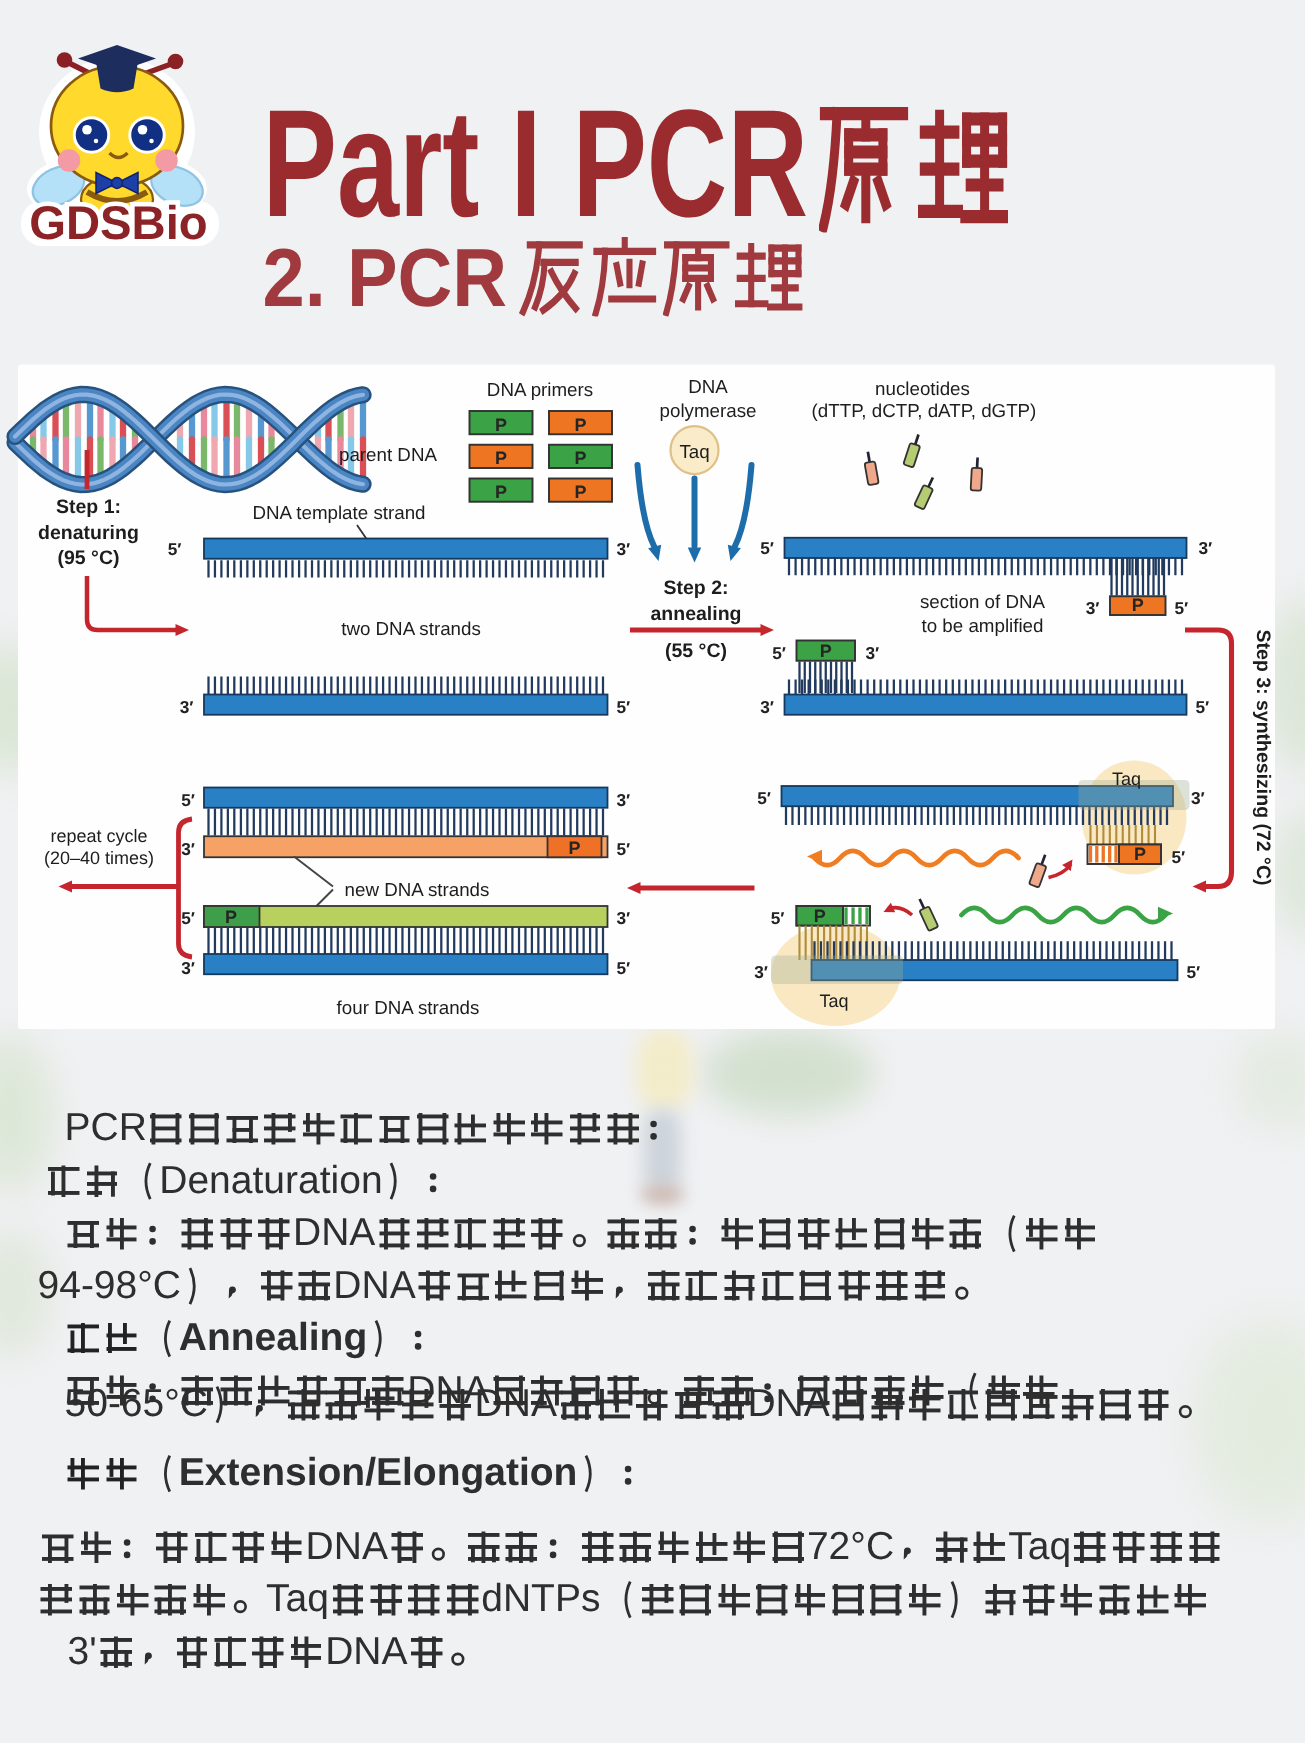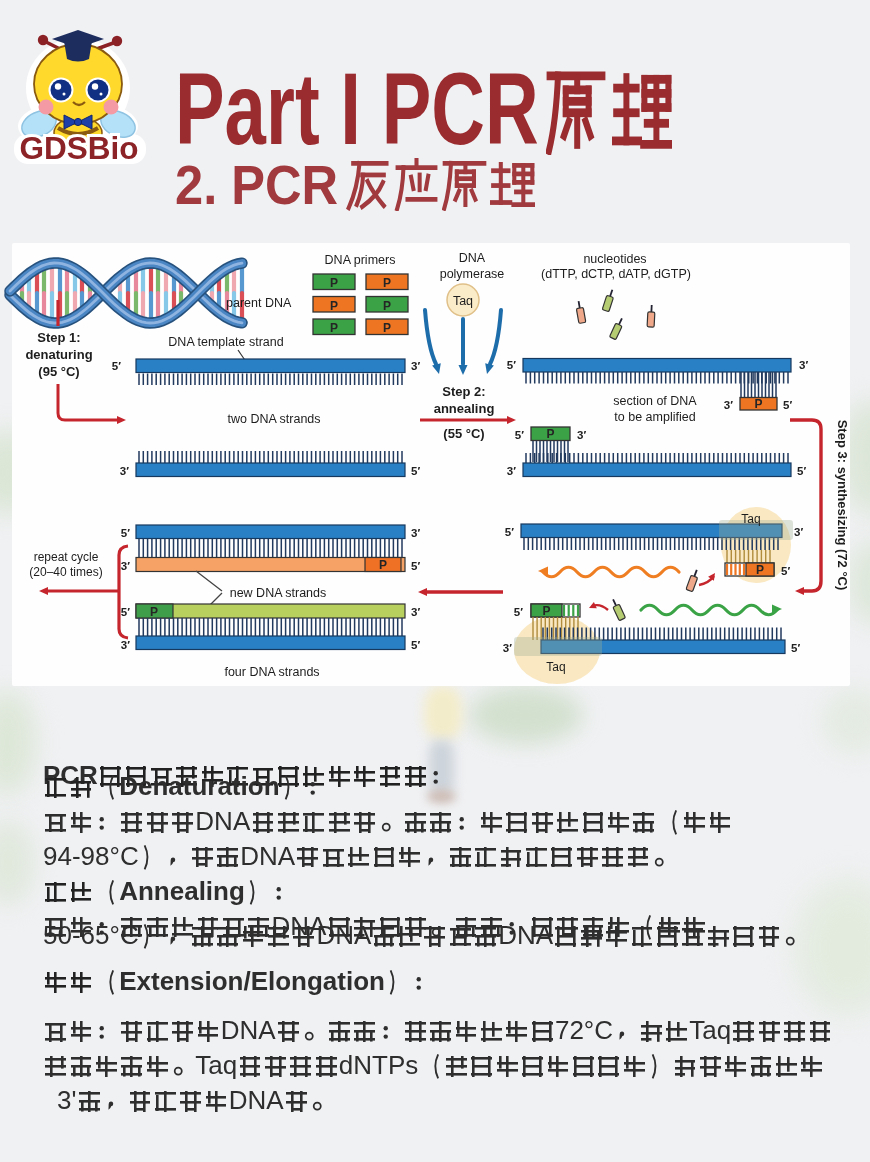--- a/index.html
+++ b/index.html
@@ -361,44 +361,44 @@
     <text x="154" y="615.5" text-anchor="middle" font-size="12" font-weight="bold" fill="#252525">P</text>
     <text x="130" y="616" text-anchor="end" font-size="11.5" font-weight="bold" fill="#222">5′</text>
     <text x="411" y="616" text-anchor="start" font-size="11.5" font-weight="bold" fill="#222">3′</text>
     <path d="M139.0,618 V636 M143.3,618 V636 M147.6,618 V636 M151.9,618 V636 M156.2,618 V636 M160.6,618 V636 M164.9,618 V636 M169.2,618 V636 M173.5,618 V636 M177.8,618 V636 M182.1,618 V636 M186.4,618 V636 M190.7,618 V636 M195.0,618 V636 M199.4,618 V636 M203.7,618 V636 M208.0,618 V636 M212.3,618 V636 M216.6,618 V636 M220.9,618 V636 M225.2,618 V636 M229.5,618 V636 M233.9,618 V636 M238.2,618 V636 M242.5,618 V636 M246.8,618 V636 M251.1,618 V636 M255.4,618 V636 M259.7,618 V636 M264.0,618 V636 M268.3,618 V636 M272.7,618 V636 M277.0,618 V636 M281.3,618 V636 M285.6,618 V636 M289.9,618 V636 M294.2,618 V636 M298.5,618 V636 M302.8,618 V636 M307.1,618 V636 M311.5,618 V636 M315.8,618 V636 M320.1,618 V636 M324.4,618 V636 M328.7,618 V636 M333.0,618 V636 M337.3,618 V636 M341.6,618 V636 M346.0,618 V636 M350.3,618 V636 M354.6,618 V636 M358.9,618 V636 M363.2,618 V636 M367.5,618 V636 M371.8,618 V636 M376.1,618 V636 M380.4,618 V636 M384.8,618 V636 M389.1,618 V636 M393.4,618 V636 M397.7,618 V636 M402.0,618 V636 " stroke="#223a5e" stroke-width="1.5"></path>
     <rect x="136" y="636" width="269" height="13.5" fill="#2980c4" stroke="#16395f" stroke-width="1.2"></rect>
     <text x="130" y="649" text-anchor="end" font-size="11.5" font-weight="bold" fill="#222">3′</text>
     <text x="411" y="649" text-anchor="start" font-size="11.5" font-weight="bold" fill="#222">5′</text>
     <text x="272" y="676" text-anchor="middle" font-size="12.5" font-weight="normal" fill="#1d1d1d">four DNA strands</text>
 </svg>
 <div style="position:absolute;left:0;top:0;width:870px;font-size:26px;color:#2e2e2e">
-<div style="position:absolute;left:43px;top:760px;font-weight:bold">PCR<i class="cj g2"></i><i class="cj g2"></i><i class="cj g5"></i><i class="cj g4"></i><i class="cj g3"></i><i class="cj g1"></i><i class="cj g5"></i><i class="cj g2"></i><i class="cj g6"></i><i class="cj g3"></i><i class="cj g3"></i><i class="cj g4"></i><i class="cj g9"></i><i class="cp"><svg viewBox="0 0 20 20">
-          <circle cx="5.5" cy="7" r="2.1" fill="currentColor"></circle>
-          <circle cx="5.5" cy="15" r="2.1" fill="currentColor"></circle>
-        </svg></i></div>
-<div style="position:absolute;left:43px;top:770.9px;font-weight:bold"><i class="cj g1"></i><i class="cj g8"></i><i class="cp"><svg viewBox="0 0 20 20">
+<div style="position:absolute;left:43px;top:736.0px;font-weight:normal">PCR<i class="cj g2"></i><i class="cj g2"></i><i class="cj g5"></i><i class="cj g4"></i><i class="cj g3"></i><i class="cj g1"></i><i class="cj g5"></i><i class="cj g2"></i><i class="cj g6"></i><i class="cj g3"></i><i class="cj g3"></i><i class="cj g4"></i><i class="cj g9"></i><i class="cp"><svg viewBox="0 0 20 20">
+          <circle cx="5.5" cy="7" r="2.1" fill="currentColor"></circle>
+          <circle cx="5.5" cy="15" r="2.1" fill="currentColor"></circle>
+        </svg></i></div>
+<div style="position:absolute;left:30px;top:770.9px;font-weight:normal"><i class="cj g1"></i><i class="cj g8"></i><i class="cp"><svg viewBox="0 0 20 20">
           <path d="M16.5,-1.5 Q11,10 16.5,21.5" fill="none" stroke="currentColor" stroke-width="1.8"></path>
         </svg></i>Denaturation<i class="cp"><svg viewBox="0 0 20 20">
           <path d="M3.5,-1.5 Q9,10 3.5,21.5" fill="none" stroke="currentColor" stroke-width="1.8"></path>
         </svg></i><i class="cp"><svg viewBox="0 0 20 20">
           <circle cx="5.5" cy="7" r="2.1" fill="currentColor"></circle>
           <circle cx="5.5" cy="15" r="2.1" fill="currentColor"></circle>
         </svg></i></div>
 <div style="position:absolute;left:43px;top:805.8px;font-weight:normal"><i class="cj g5"></i><i class="cj g3"></i><i class="cp"><svg viewBox="0 0 20 20">
           <circle cx="5.5" cy="7" r="2.1" fill="currentColor"></circle>
           <circle cx="5.5" cy="15" r="2.1" fill="currentColor"></circle>
         </svg></i><i class="cj g9"></i><i class="cj g7"></i><i class="cj g7"></i>DNA<i class="cj g9"></i><i class="cj g4"></i><i class="cj g1"></i><i class="cj g4"></i><i class="cj g7"></i><i class="cp"><svg viewBox="0 0 20 20">
           <circle cx="6" cy="14.5" r="3.4" fill="none" stroke="currentColor" stroke-width="1.7"></circle>
         </svg></i><i class="cj g0"></i><i class="cj g0"></i><i class="cp"><svg viewBox="0 0 20 20">
           <circle cx="5.5" cy="7" r="2.1" fill="currentColor"></circle>
           <circle cx="5.5" cy="15" r="2.1" fill="currentColor"></circle>
         </svg></i><i class="cj g3"></i><i class="cj g2"></i><i class="cj g7"></i><i class="cj g6"></i><i class="cj g2"></i><i class="cj g3"></i><i class="cj g0"></i><i class="cp"><svg viewBox="0 0 20 20">
           <path d="M16.5,-1.5 Q11,10 16.5,21.5" fill="none" stroke="currentColor" stroke-width="1.8"></path>
         </svg></i><i class="cj g3"></i><i class="cj g3"></i></div>
-<div style="position:absolute;left:43px;top:840.7px;font-weight:normal">94-98°C<i class="cp"><svg viewBox="0 0 20 20">
+<div style="position:absolute;left:25px;top:840.7px;font-weight:normal">94-98°C<i class="cp"><svg viewBox="0 0 20 20">
           <path d="M3.5,-1.5 Q9,10 3.5,21.5" fill="none" stroke="currentColor" stroke-width="1.8"></path>
         </svg></i><i class="cp"><svg viewBox="0 0 20 20">
           <path d="M4.5,12.5 a2.2,2.2 0 1 1 2.4,2.1 q-.6,2.4 -2.6,3.4" fill="currentColor"></path>
         </svg></i><i class="cj g7"></i><i class="cj g0"></i>DNA<i class="cj g7"></i><i class="cj g5"></i><i class="cj g6"></i><i class="cj g2"></i><i class="cj g3"></i><i class="cp"><svg viewBox="0 0 20 20">
           <path d="M4.5,12.5 a2.2,2.2 0 1 1 2.4,2.1 q-.6,2.4 -2.6,3.4" fill="currentColor"></path>
         </svg></i><i class="cj g0"></i><i class="cj g1"></i><i class="cj g8"></i><i class="cj g1"></i><i class="cj g2"></i><i class="cj g7"></i><i class="cj g9"></i><i class="cj g4"></i><i class="cp"><svg viewBox="0 0 20 20">
           <circle cx="6" cy="14.5" r="3.4" fill="none" stroke="currentColor" stroke-width="1.7"></circle>
         </svg></i></div>
 <div style="position:absolute;left:43px;top:875.6px;font-weight:bold"><i class="cj g1"></i><i class="cj g6"></i><i class="cp"><svg viewBox="0 0 20 20">
           <path d="M16.5,-1.5 Q11,10 16.5,21.5" fill="none" stroke="currentColor" stroke-width="1.8"></path>
@@ -427,36 +427,36 @@
           <circle cx="6" cy="14.5" r="3.4" fill="none" stroke="currentColor" stroke-width="1.7"></circle>
         </svg></i></div>
 <div style="position:absolute;left:43px;top:966px;font-weight:bold"><i class="cj g3"></i><i class="cj g3"></i><i class="cp"><svg viewBox="0 0 20 20">
           <path d="M16.5,-1.5 Q11,10 16.5,21.5" fill="none" stroke="currentColor" stroke-width="1.8"></path>
         </svg></i>Extension/Elongation<i class="cp"><svg viewBox="0 0 20 20">
           <path d="M3.5,-1.5 Q9,10 3.5,21.5" fill="none" stroke="currentColor" stroke-width="1.8"></path>
         </svg></i><i class="cp"><svg viewBox="0 0 20 20">
           <circle cx="5.5" cy="7" r="2.1" fill="currentColor"></circle>
           <circle cx="5.5" cy="15" r="2.1" fill="currentColor"></circle>
         </svg></i></div>
-<div style="position:absolute;left:43px;top:1015.2px;font-weight:normal"><i class="cj g5"></i><i class="cj g3"></i><i class="cp"><svg viewBox="0 0 20 20">
+<div style="position:absolute;left:26px;top:1015.2px;font-weight:normal"><i class="cj g5"></i><i class="cj g3"></i><i class="cp"><svg viewBox="0 0 20 20">
           <circle cx="5.5" cy="7" r="2.1" fill="currentColor"></circle>
           <circle cx="5.5" cy="15" r="2.1" fill="currentColor"></circle>
         </svg></i><i class="cj g7"></i><i class="cj g1"></i><i class="cj g7"></i><i class="cj g3"></i>DNA<i class="cj g7"></i><i class="cp"><svg viewBox="0 0 20 20">
           <circle cx="6" cy="14.5" r="3.4" fill="none" stroke="currentColor" stroke-width="1.7"></circle>
         </svg></i><i class="cj g0"></i><i class="cj g0"></i><i class="cp"><svg viewBox="0 0 20 20">
           <circle cx="5.5" cy="7" r="2.1" fill="currentColor"></circle>
           <circle cx="5.5" cy="15" r="2.1" fill="currentColor"></circle>
         </svg></i><i class="cj g9"></i><i class="cj g0"></i><i class="cj g3"></i><i class="cj g6"></i><i class="cj g3"></i><i class="cj g2"></i>72°C<i class="cp"><svg viewBox="0 0 20 20">
           <path d="M4.5,12.5 a2.2,2.2 0 1 1 2.4,2.1 q-.6,2.4 -2.6,3.4" fill="currentColor"></path>
         </svg></i><i class="cj g8"></i><i class="cj g6"></i>Taq<i class="cj g9"></i><i class="cj g7"></i><i class="cj g9"></i><i class="cj g9"></i></div>
-<div style="position:absolute;left:43px;top:1050.1px;font-weight:normal"><i class="cj g4"></i><i class="cj g0"></i><i class="cj g3"></i><i class="cj g0"></i><i class="cj g3"></i><i class="cp"><svg viewBox="0 0 20 20">
+<div style="position:absolute;left:25px;top:1050.1px;font-weight:normal"><i class="cj g4"></i><i class="cj g0"></i><i class="cj g3"></i><i class="cj g0"></i><i class="cj g3"></i><i class="cp"><svg viewBox="0 0 20 20">
           <circle cx="6" cy="14.5" r="3.4" fill="none" stroke="currentColor" stroke-width="1.7"></circle>
         </svg></i>Taq<i class="cj g9"></i><i class="cj g7"></i><i class="cj g9"></i><i class="cj g9"></i>dNTPs<i class="cp"><svg viewBox="0 0 20 20">
           <path d="M16.5,-1.5 Q11,10 16.5,21.5" fill="none" stroke="currentColor" stroke-width="1.8"></path>
         </svg></i><i class="cj g4"></i><i class="cj g2"></i><i class="cj g3"></i><i class="cj g2"></i><i class="cj g3"></i><i class="cj g2"></i><i class="cj g2"></i><i class="cj g3"></i><i class="cp"><svg viewBox="0 0 20 20">
           <path d="M3.5,-1.5 Q9,10 3.5,21.5" fill="none" stroke="currentColor" stroke-width="1.8"></path>
         </svg></i><i class="cj g8"></i><i class="cj g7"></i><i class="cj g3"></i><i class="cj g0"></i><i class="cj g6"></i><i class="cj g3"></i></div>
-<div style="position:absolute;left:57px;top:1085.0px;font-weight:normal">3'<i class="cj g0"></i><i class="cp"><svg viewBox="0 0 20 20">
+<div style="position:absolute;left:45px;top:1085.0px;font-weight:normal">3'<i class="cj g0"></i><i class="cp"><svg viewBox="0 0 20 20">
           <path d="M4.5,12.5 a2.2,2.2 0 1 1 2.4,2.1 q-.6,2.4 -2.6,3.4" fill="currentColor"></path>
         </svg></i><i class="cj g7"></i><i class="cj g1"></i><i class="cj g7"></i><i class="cj g3"></i>DNA<i class="cj g7"></i><i class="cp"><svg viewBox="0 0 20 20">
           <circle cx="6" cy="14.5" r="3.4" fill="none" stroke="currentColor" stroke-width="1.7"></circle>
         </svg></i></div>
 
 </div>
 </body></html>

